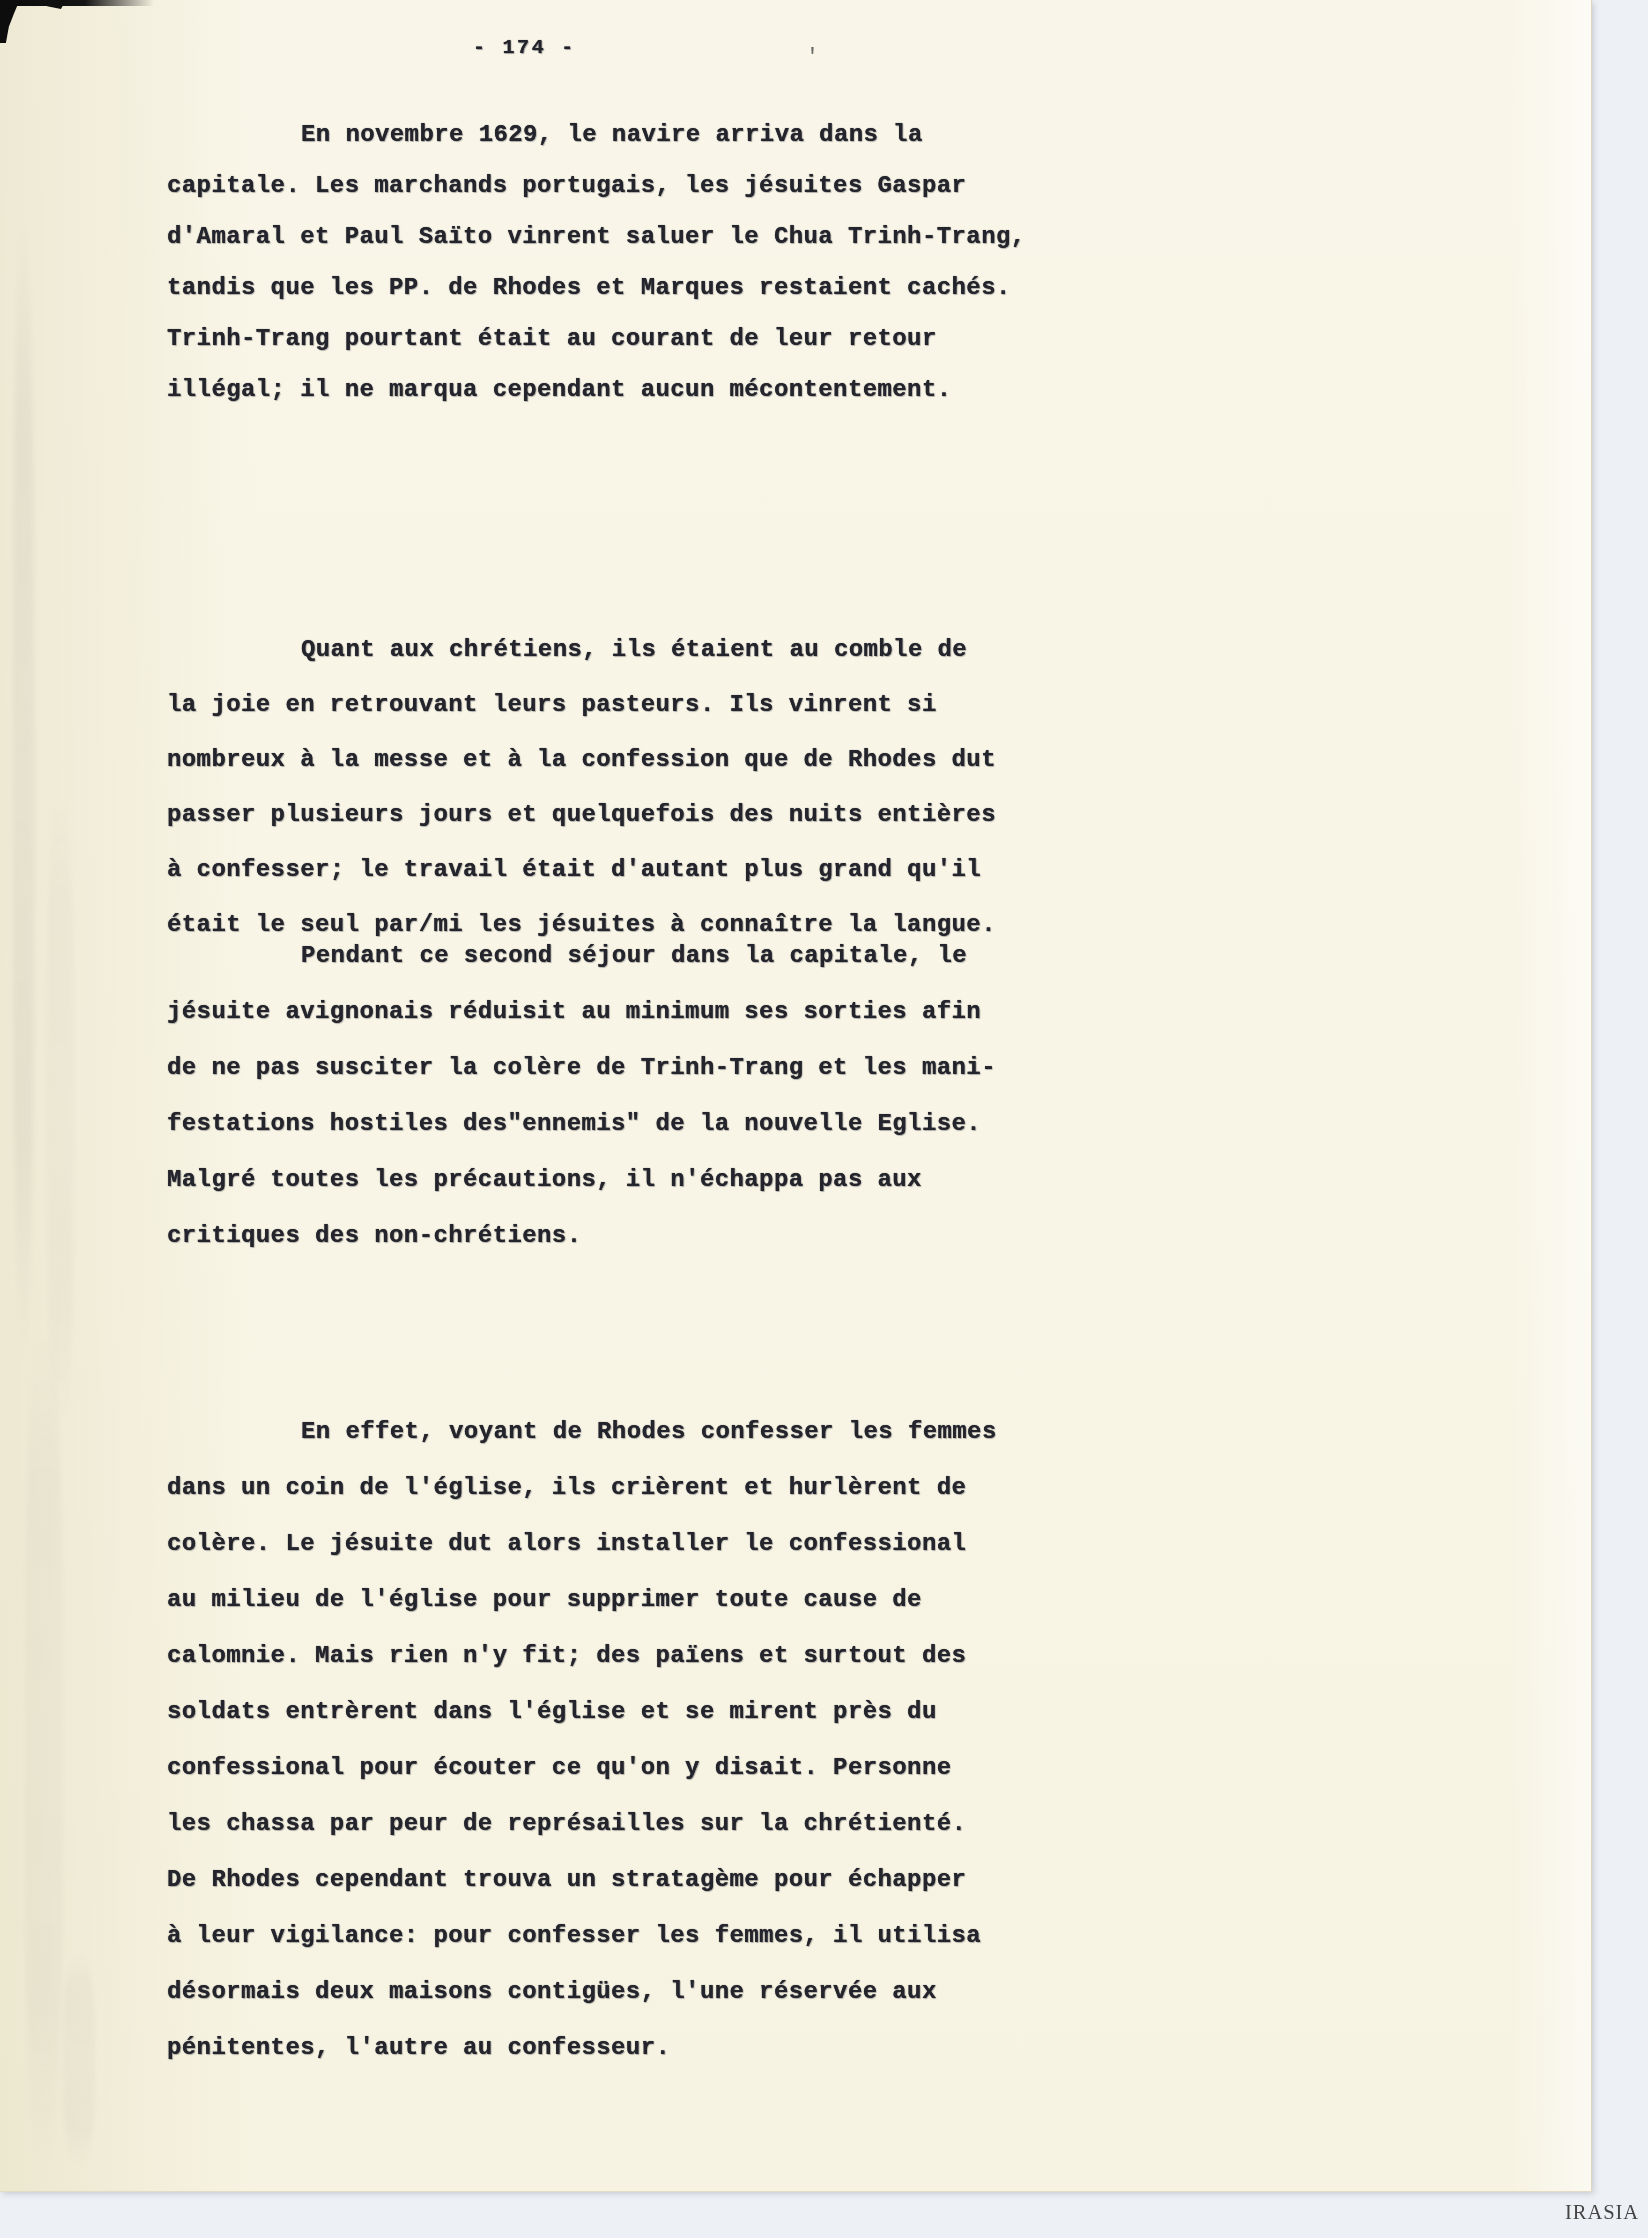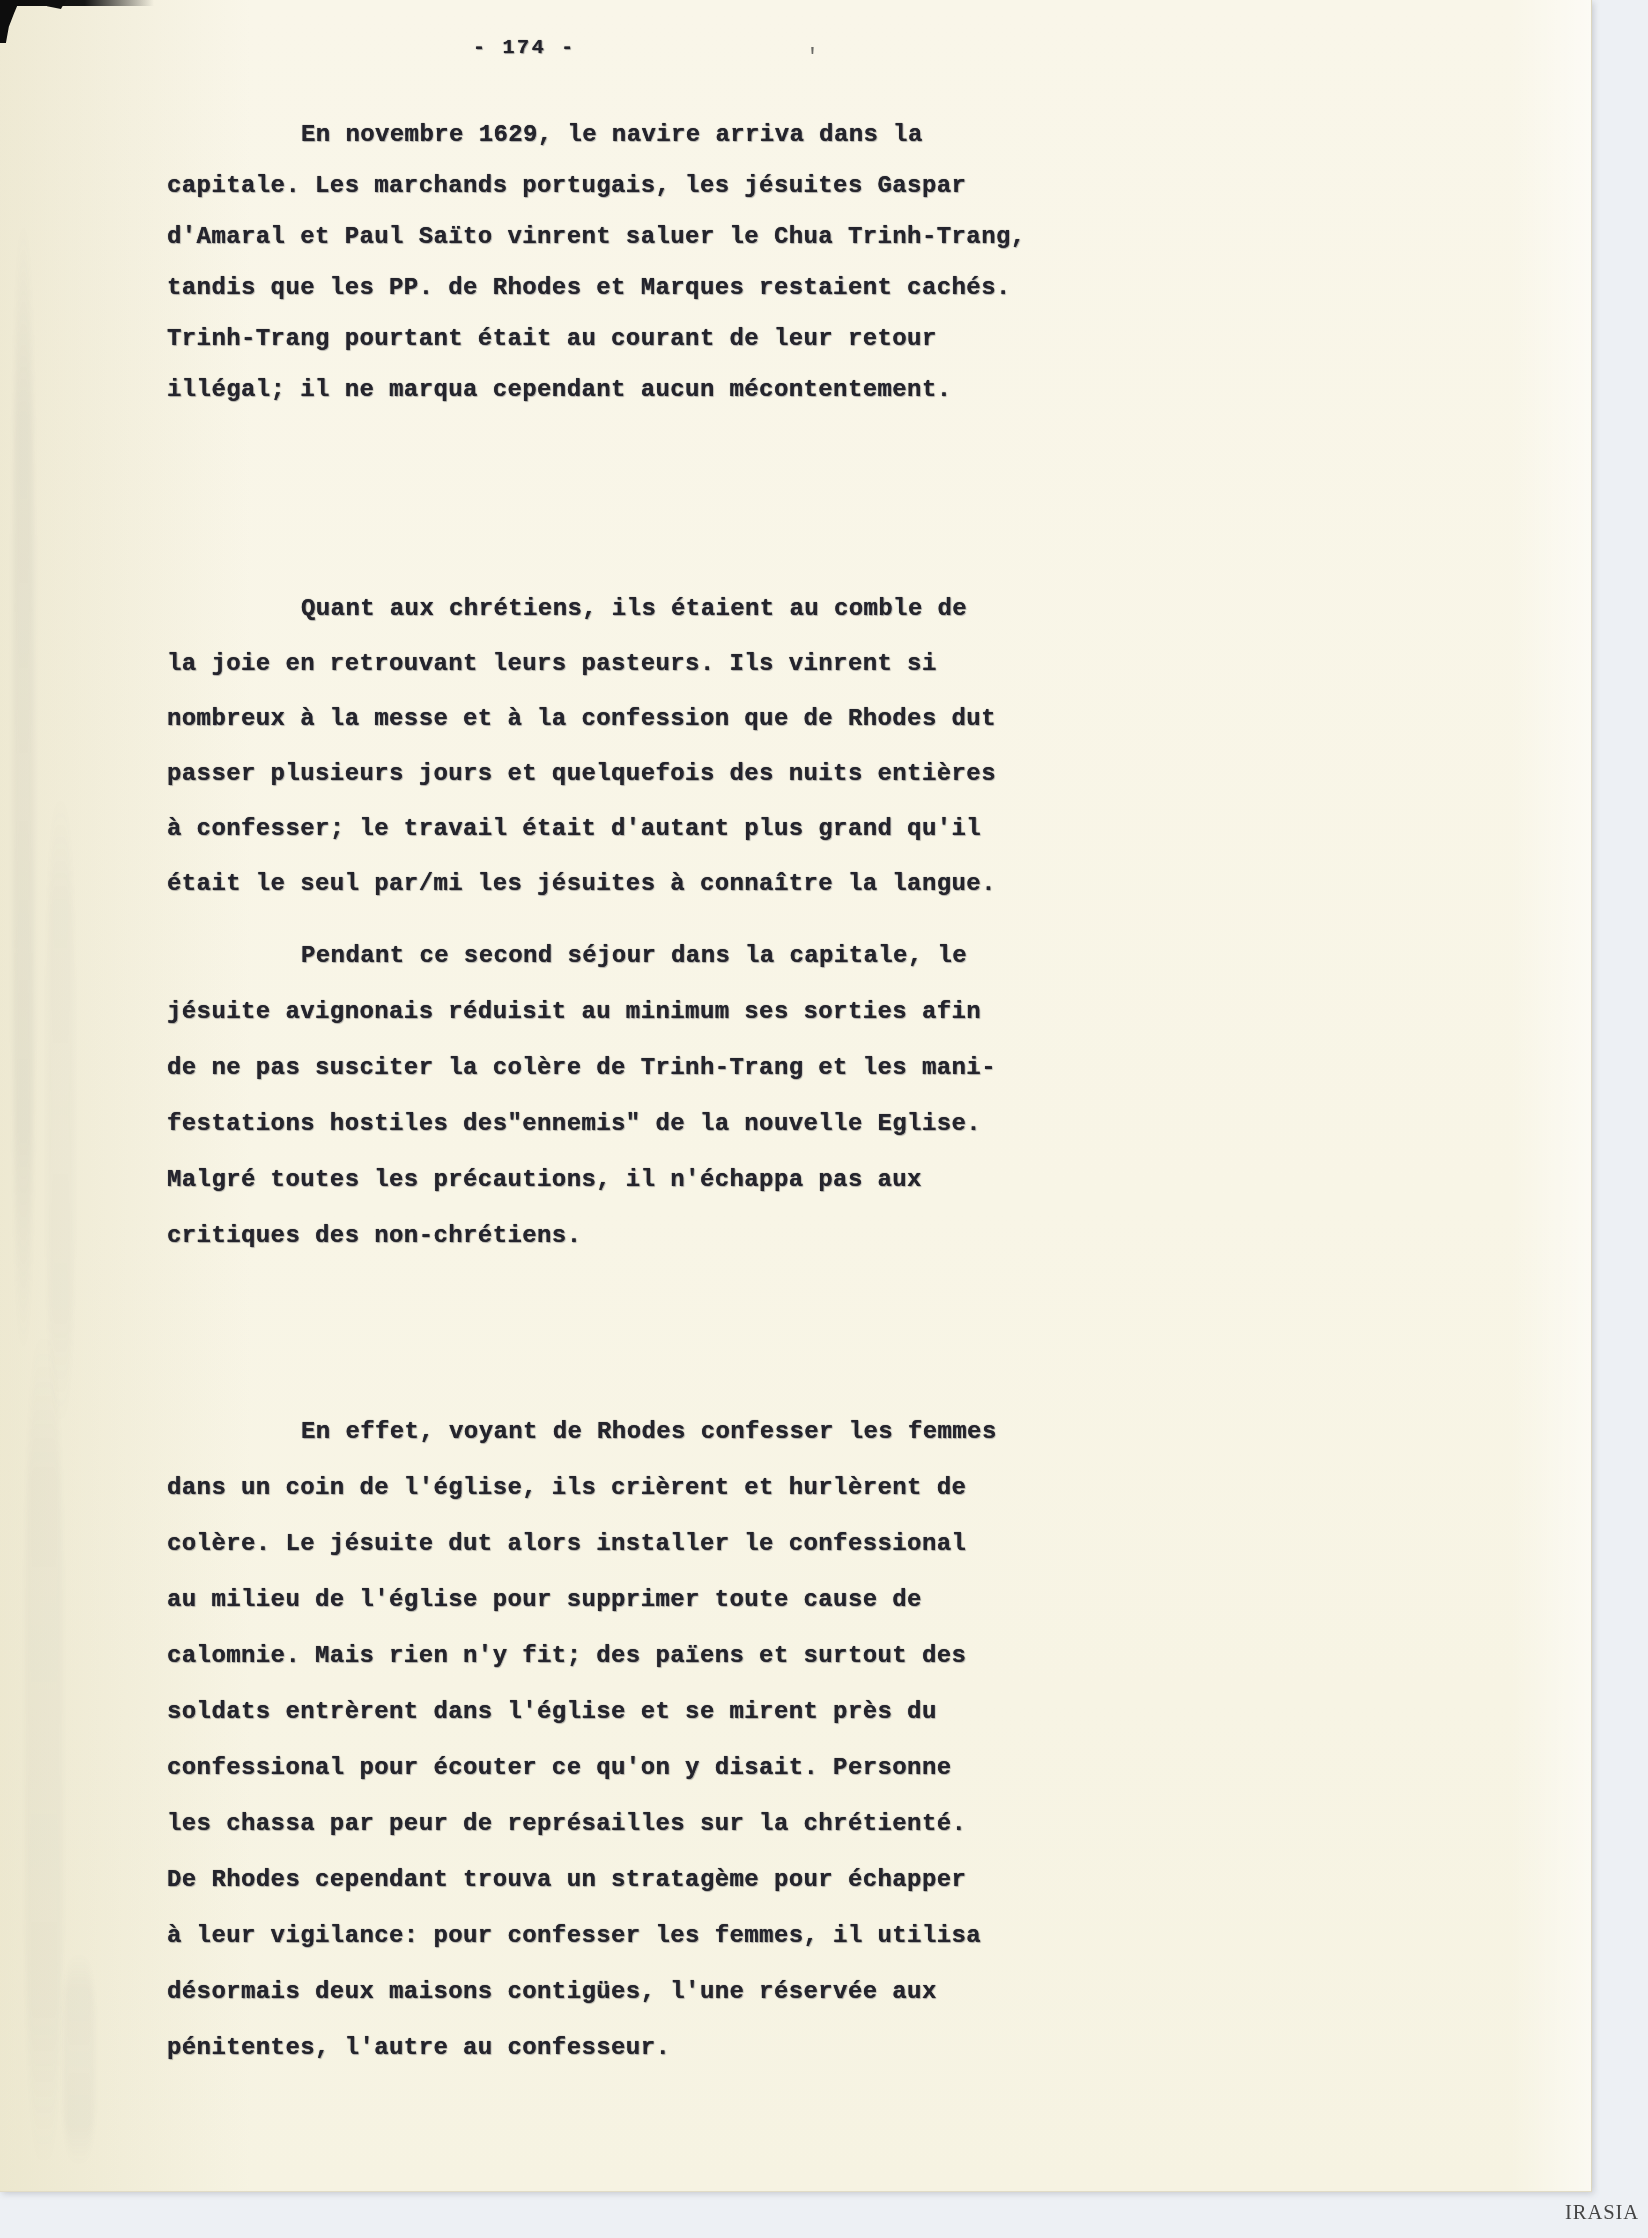--- a/index.html
+++ b/index.html
@@ -88,21 +88,21 @@
     width: 967px;
     color: #24242c;
     font-family: "Liberation Mono", monospace;
     font-size: 24px;
     font-weight: 700;
     letter-spacing: 0.4px;
     text-shadow: 0 0 0.9px rgba(28,28,38,0.85), 0.9px 0.9px 0.9px rgba(28,28,38,0.28);
     white-space: pre;
   }
   .paragraph.p1 { top: 101px;  line-height: 51px; }
-  .paragraph.p2 { top: 573px;  line-height: 55px;   }
+  .paragraph.p2 { top: 614px;  line-height: 55px;   }
   .paragraph.p3 { top: 920px; line-height: 56px;   }
   .paragraph.p4 { top: 1396px; line-height: 56px;   }
   .text-line.first { text-indent: 134px; }
   
   .watermark {
     position: absolute;
     left: 1565px;
     top: 2201px;
     font-family: Liberation Serif, serif;
     font-size: 20.6px;

